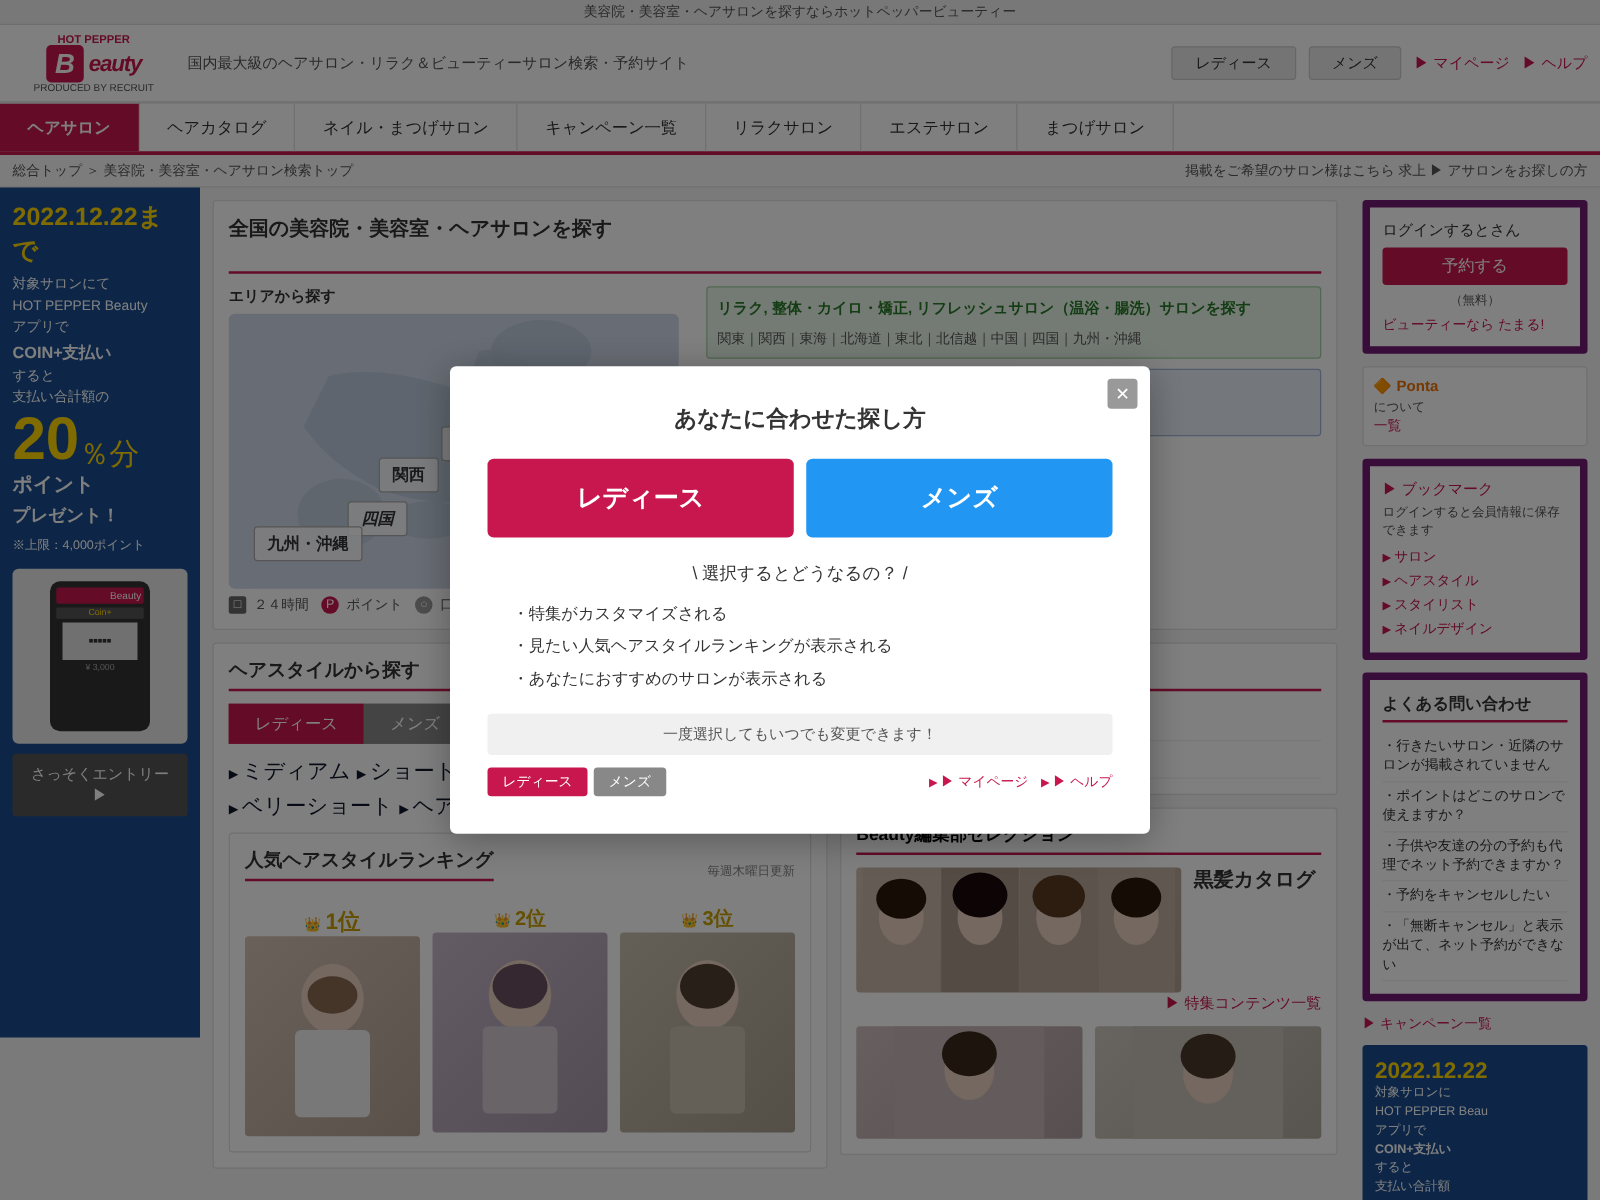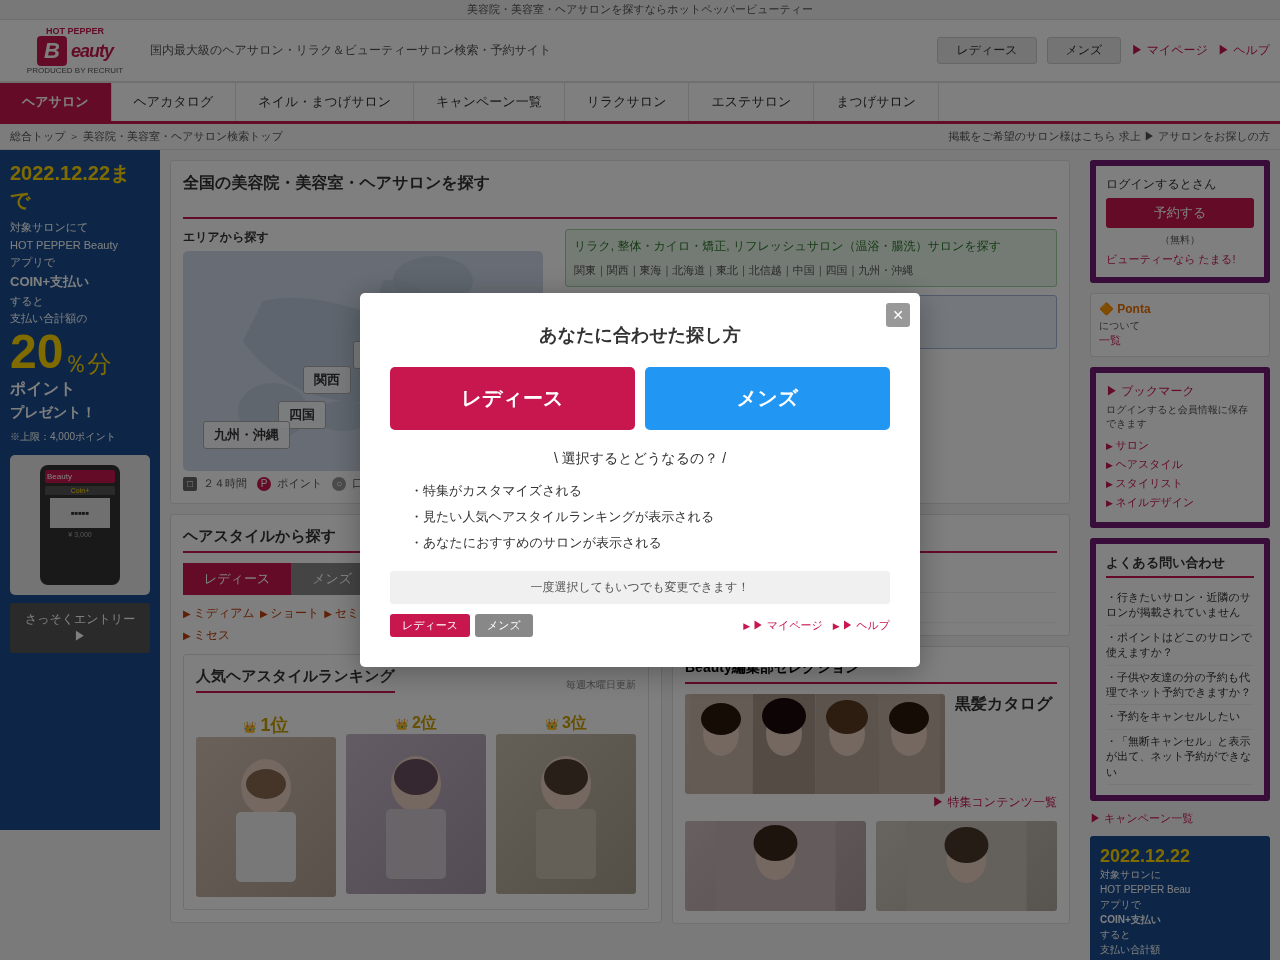--- a/index.html
+++ b/index.html
@@ -64,21 +64,21 @@
     .esthe-search-box a { color: #2a4a8a; font-size: 12px; font-weight: bold; text-decoration: none; }
 
     
     .hairstyle-section { background: #fff; border: 1px solid #e0e0e0; padding: 12px; margin-bottom: 10px; border-radius: 3px; }
     .section-title { font-size: 15px; font-weight: bold; color: #333; border-bottom: 2px solid #c8174e; padding-bottom: 5px; margin-bottom: 10px; }
     .tab-gender { display: flex; margin-bottom: 10px; }
     .tab-btn { padding: 6px 20px; border: 1px solid #ccc; cursor: pointer; font-size: 13px; }
     .tab-btn.active-ladies { background: #c8174e; color: #fff; border-color: #c8174e; }
     .tab-btn.active-mens { background: #888; color: #fff; border-color: #888; }
     .style-links { display: flex; flex-wrap: wrap; gap: 5px; margin-bottom: 10px; }
-    .style-link { color: #c2410c; text-decoration: none; font-size: 12px; }
+    .style-link { color: #0f172a; text-decoration: none; font-size: 17px; }
     .style-link::before { content: '▶ '; font-size: 10px; }
 
     
     .ranking-section { background: #fff; border: 1px solid #e0e0e0; padding: 12px; border-radius: 3px; }
     .ranking-header { display: flex; justify-content: space-between; align-items: center; margin-bottom: 10px; }
     .ranking-update { font-size: 10px; color: #888; }
     .ranking-items { display: flex; gap: 10px; }
     .rank-item { text-align: center; }
     .rank-badge { font-size: 11px; font-weight: bold; color: #c8a000; }
     .rank-img-placeholder { width: 140px; height: 160px; background: linear-gradient(135deg, #e0d0c0, #c0b0a0); border-radius: 3px; display: flex; align-items: center; justify-content: center; font-size: 10px; color: #888; }
@@ -202,21 +202,21 @@
       <div style="display:flex;align-items:flex-end;line-height:1;">
         <span class="left-ad-percent">20</span>
         <span class="left-ad-percent-sign">％分</span>
       </div>
       <div class="left-ad-text" style="font-size:16px;font-weight:bold;">ポイント</div>
       <div class="left-ad-text" style="font-size:14px;font-weight:bold;">プレゼント！</div>
       <div class="left-ad-text" style="font-size:10px;margin-top:5px;">※上限：4,000ポイント</div>
 
       <div class="phone-img">
         <div style="background:#333;width:80px;height:120px;border-radius:8px;margin:0 auto;padding:5px;">
-          <div style="background:#c8174e;color:#fff;font-size:8px;text-align:left;padding:2px;border-radius:2px;margin-bottom:3px;">Beauty</div>
+          <div style="background:#c8174e;color:#fff;font-size:8px;text-align:right;padding:2px;border-radius:2px;margin-bottom:3px;">Beauty</div>
           <div style="background:#555;color:#FFD700;font-size:7px;text-align:center;padding:1px;border-radius:1px;margin-bottom:2px;">Coin+</div>
           <div style="background:#e0e0e0;width:60px;height:30px;margin:3px auto;display:flex;align-items:center;justify-content:center;font-size:6px;">■■■■■</div>
           <div style="font-size:7px;color:#aaa;text-align:center;">¥ 3,000</div>
         </div>
       </div>
       <div class="entry-btn">さっそくエントリー ▶</div>
     </div>
   </div>
 
   <div class="content">
@@ -237,41 +237,41 @@
               <ellipse cx="160" cy="165" rx="30" ry="15" fill="#b8c8d8" opacity="0.7"></ellipse>
 
               <ellipse cx="90" cy="160" rx="35" ry="28" fill="#b8c8d8" opacity="0.7"></ellipse>
 
               <path d="M200,30 Q220,25 240,40 Q230,60 210,65 Q195,60 195,45 Z" fill="#b8c8d8" opacity="0.7"></path>
             </svg>
             
             <div class="region-label" style="top:55px;left:205px;">関東</div>
             <div class="region-label" style="top:90px;left:170px;">東海</div>
             <div class="region-label" style="top:115px;left:120px;">関西</div>
-            <div class="region-label" style="top:150px;left:95px;">四国</div>
+            <div class="region-label" style="top:150px;left:95px;font-style:italic;">四国</div>
             <div class="region-label" style="top:170px;left:20px;">九州・沖縄</div>
           </div>
           <div style="font-size:11px;color:#555;margin-top:5px;display:flex;gap:10px;">
             <span>
               <span class="feature-icon icon-24h">□</span>
               <span>２４時間</span>
             </span>
             <span>
               <span class="feature-icon icon-point">P</span>
               <span>ポイント</span>
             </span>
             <span>
               <span class="feature-icon icon-review">○</span>
               <span>口コミ数</span>
             </span>
           </div>
         </div>
         <div class="search-right">
           <div class="relax-search-box">
-            <a class="relax-search-box" style="display:block;font-size:12px;font-weight:normal;color:#2a7a2a;text-decoration:none;background:transparent;border:none;padding:0;">リラク, 整体・カイロ・矯正, リフレッシュサロン（温浴・腸洗）サロンを探す</a>
+            <a class="relax-search-box" style="display:block;font-size:12px;font-weight:bold;color:#2a7a2a;text-decoration:none;background:transparent;border:none;padding:0;">リラク, 整体・カイロ・矯正, リフレッシュサロン（温浴・腸洗）サロンを探す</a>
             <div style="font-size:11px;color:#555;margin-top:4px;">関東｜関西｜東海｜北海道｜東北｜北信越｜中国｜四国｜九州・沖縄</div>
           </div>
           <div class="esthe-search-box">
             <a style="display:block;font-size:12px;font-weight:bold;color:#2a4a8a;text-decoration:none;">エステサロンを探す</a>
             <div style="font-size:11px;color:#555;margin-top:4px;">関東｜関西｜東海｜北海道｜東北｜北信越｜中国｜四国｜九州・沖縄</div>
           </div>
         </div>
       </div>
     </div>
 

